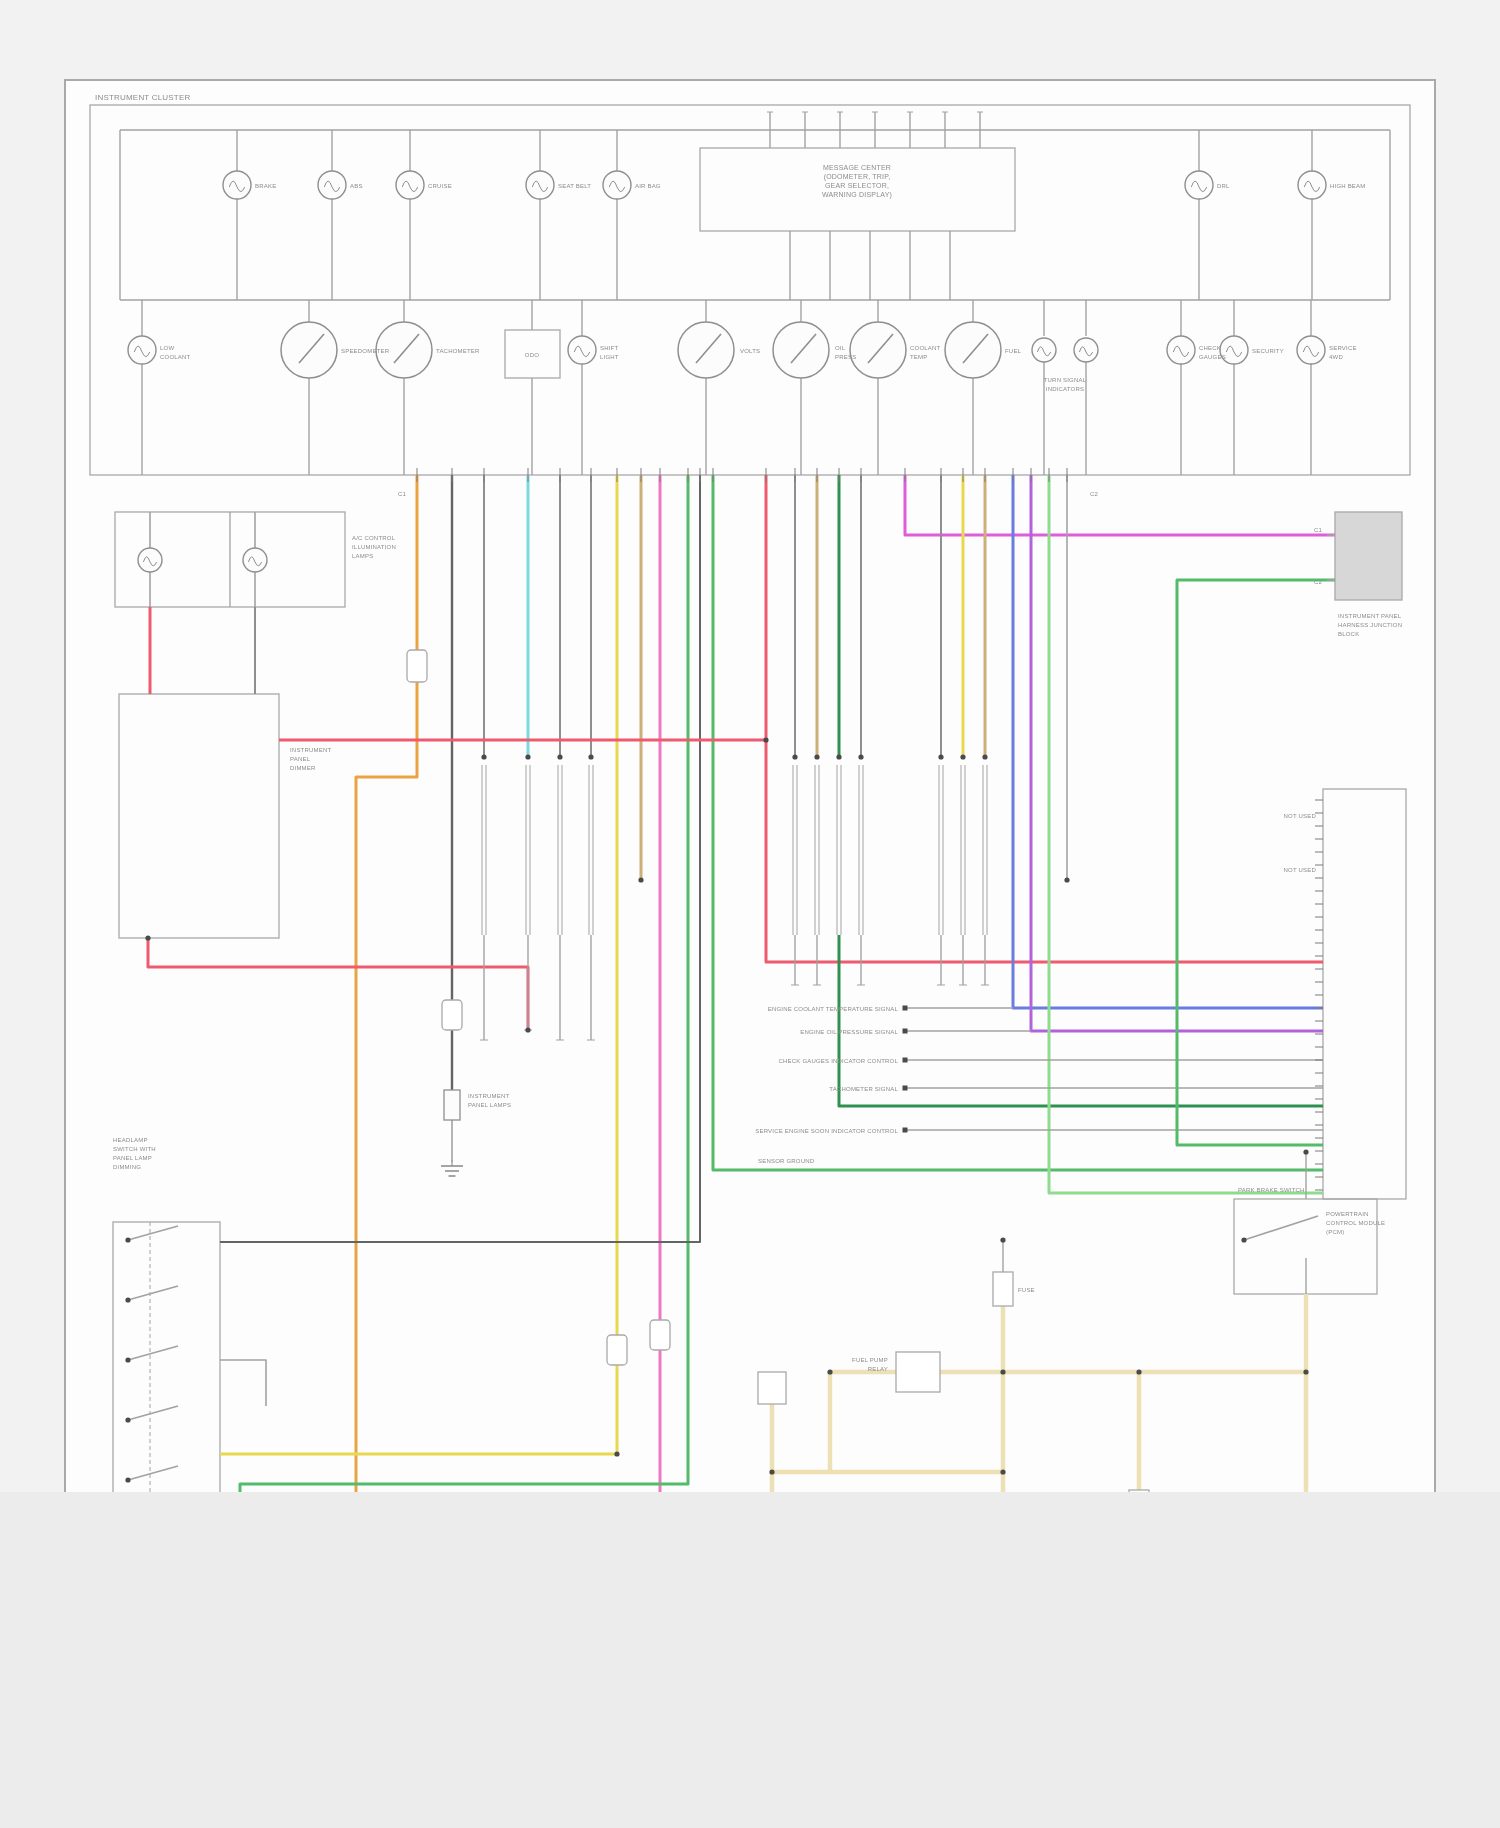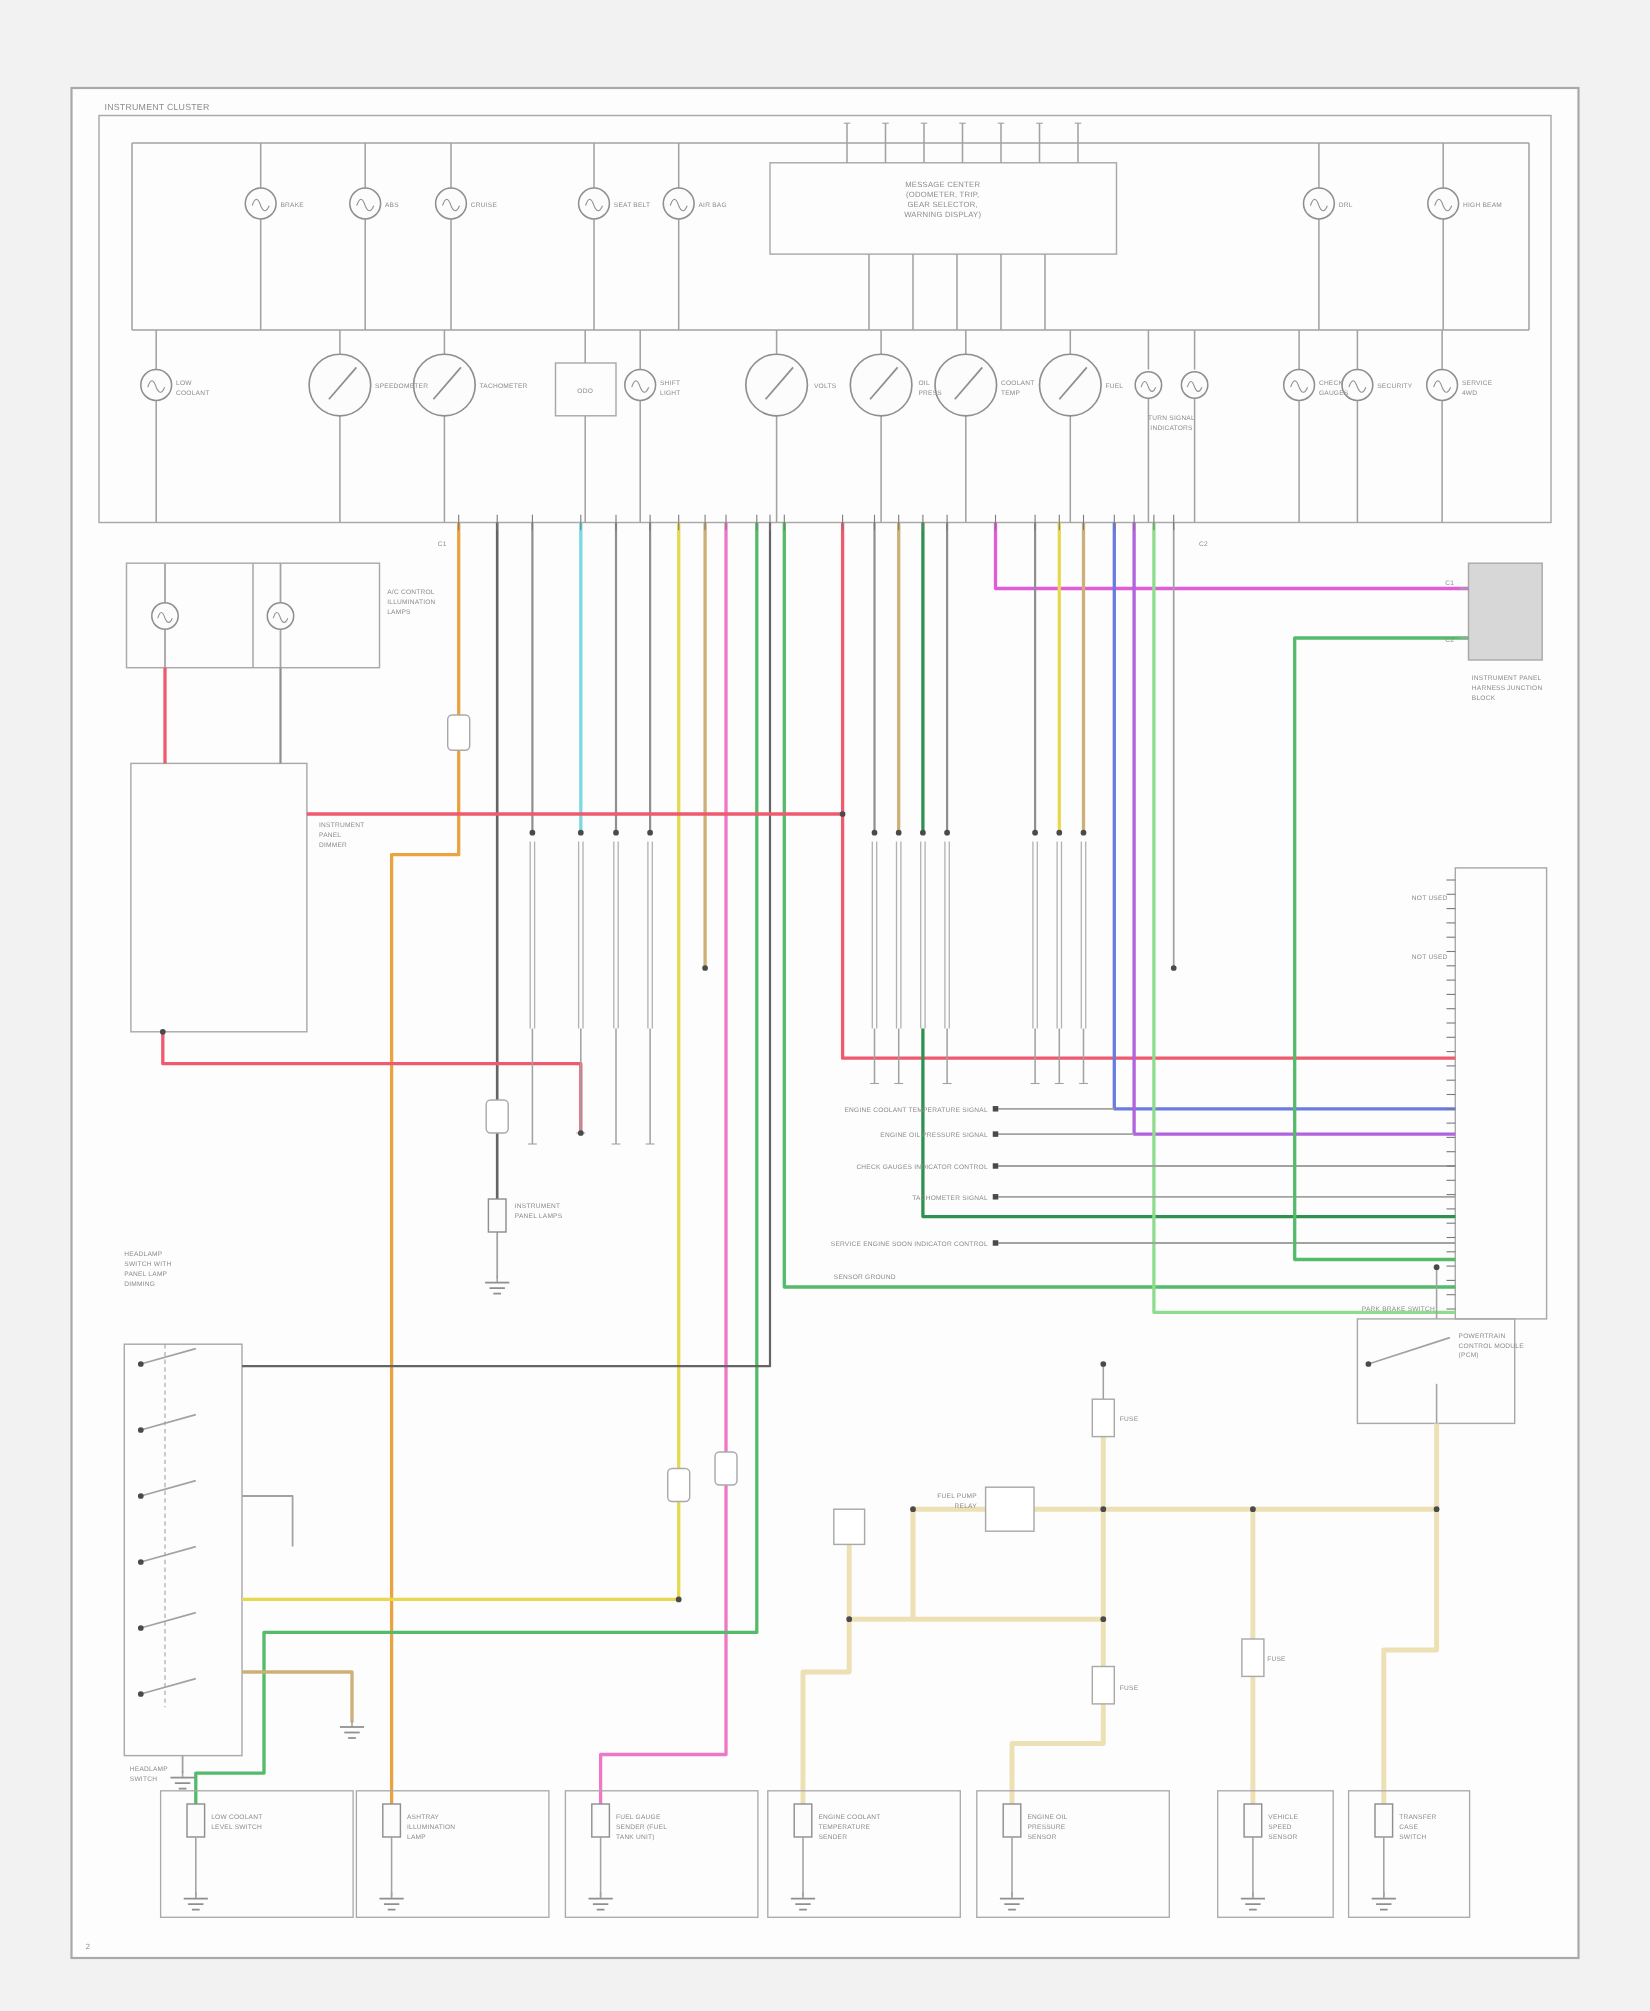--- a/index.html
+++ b/index.html
@@ -1,16 +1,16 @@
 <!DOCTYPE html>
 <html><head>
 <meta charset="utf-8">
 <style>
   html,body{margin:0;padding:0;background:#ececec;}
-  #stage{position:relative;width:1500px;height:1828px;background:#f2f2f2;font-family:"Liberation Sans",sans-serif;}
+  #stage{position:relative;width:1500px;height:1492px;background:#f2f2f2;font-family:"Liberation Sans",sans-serif;}
   svg text{font-family:"Liberation Sans",sans-serif;letter-spacing:.2px;}
 </style>
 </head>
 <body>
 
 <div id="stage">
   <svg id="diagram-svg" width="1500" height="1828" viewBox="0 0 1500 1828">
       <rect x="65" y="80" width="1370" height="1700" fill="#fdfdfd" stroke="#a9a9a9" stroke-width="2"></rect>
       <rect x="90" y="105" width="1320" height="370" fill="none" stroke="#a9a9a9" stroke-width="1.3"></rect>
       <rect x="700" y="148" width="315" height="83" fill="none" stroke="#a9a9a9" stroke-width="1.3"></rect>

